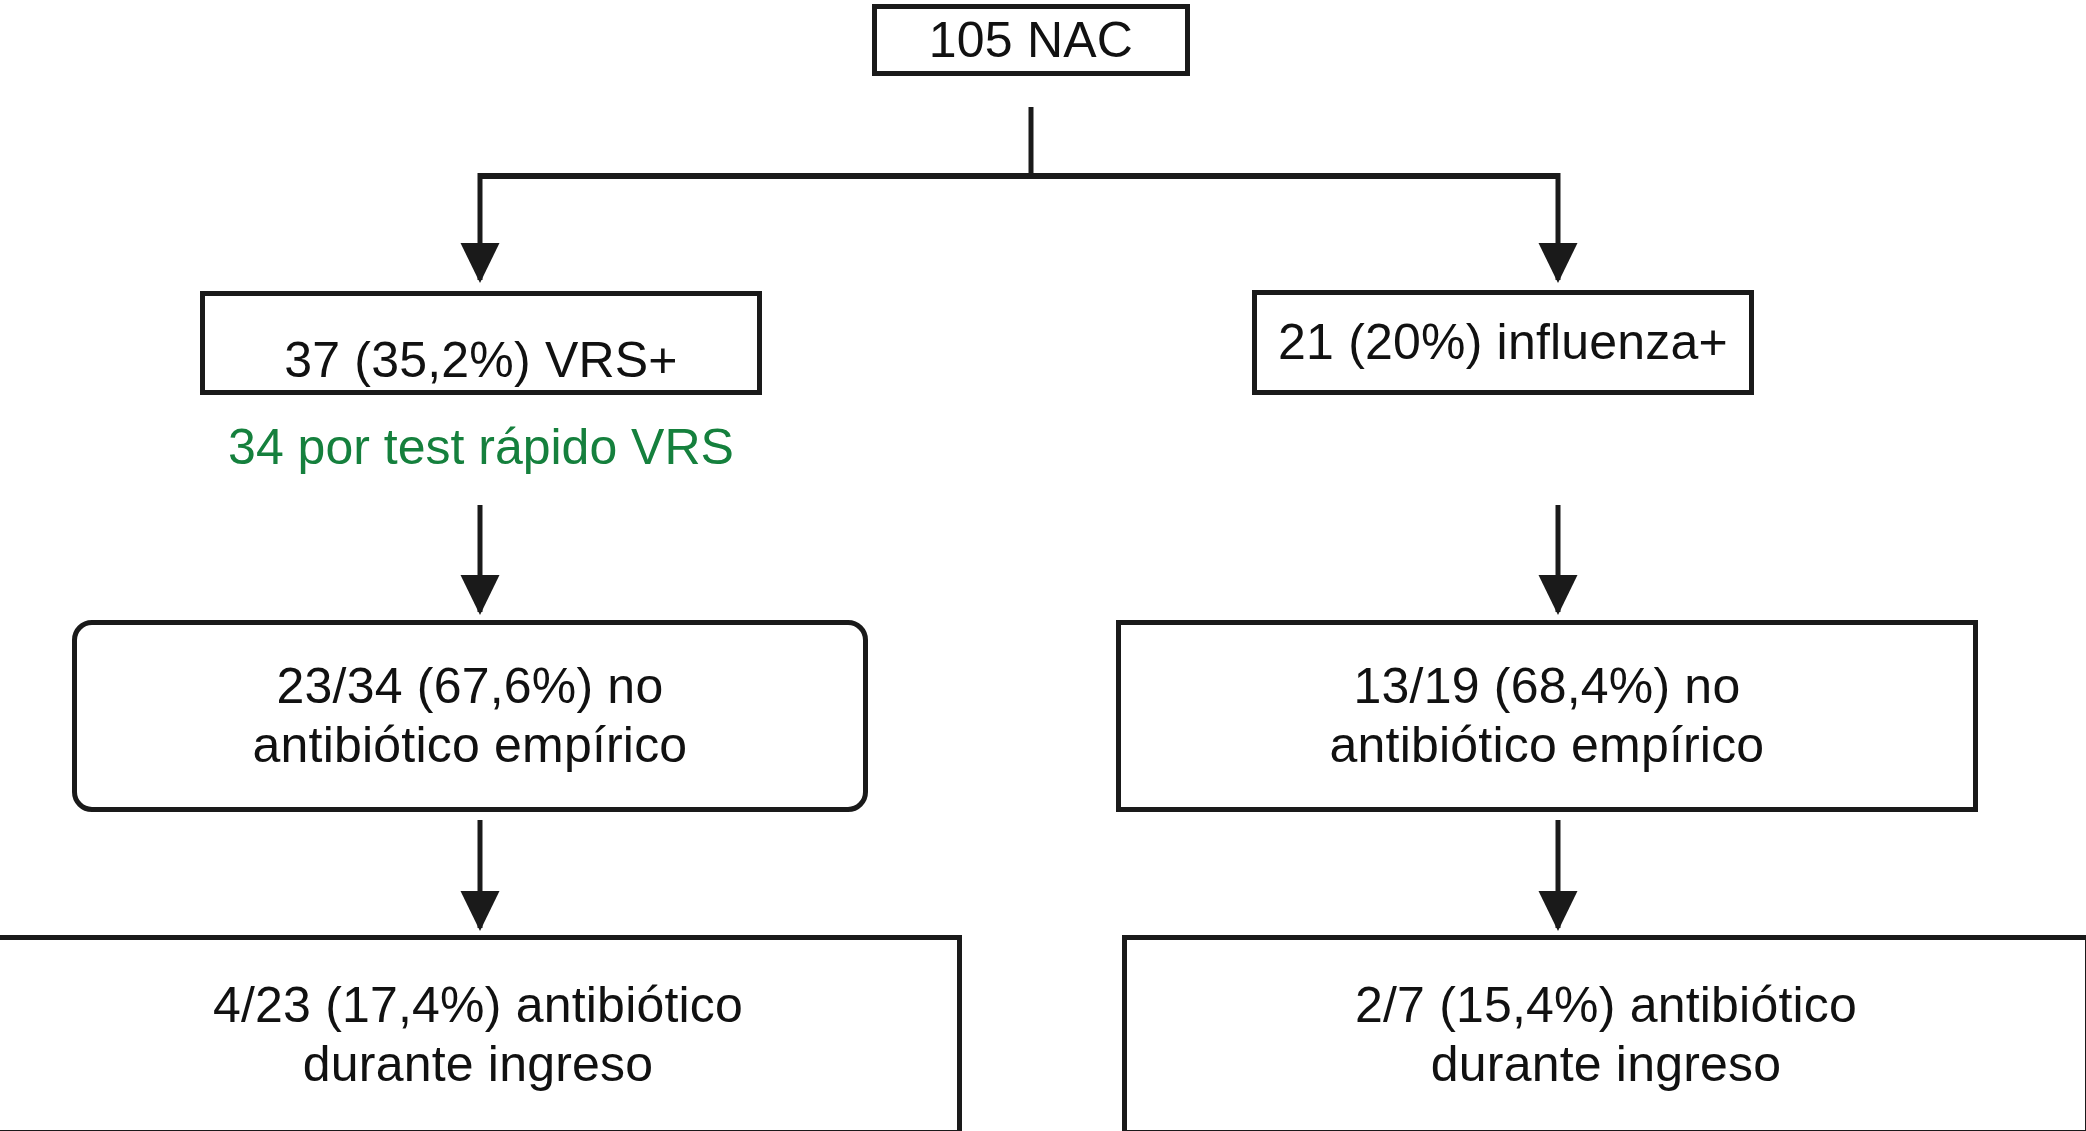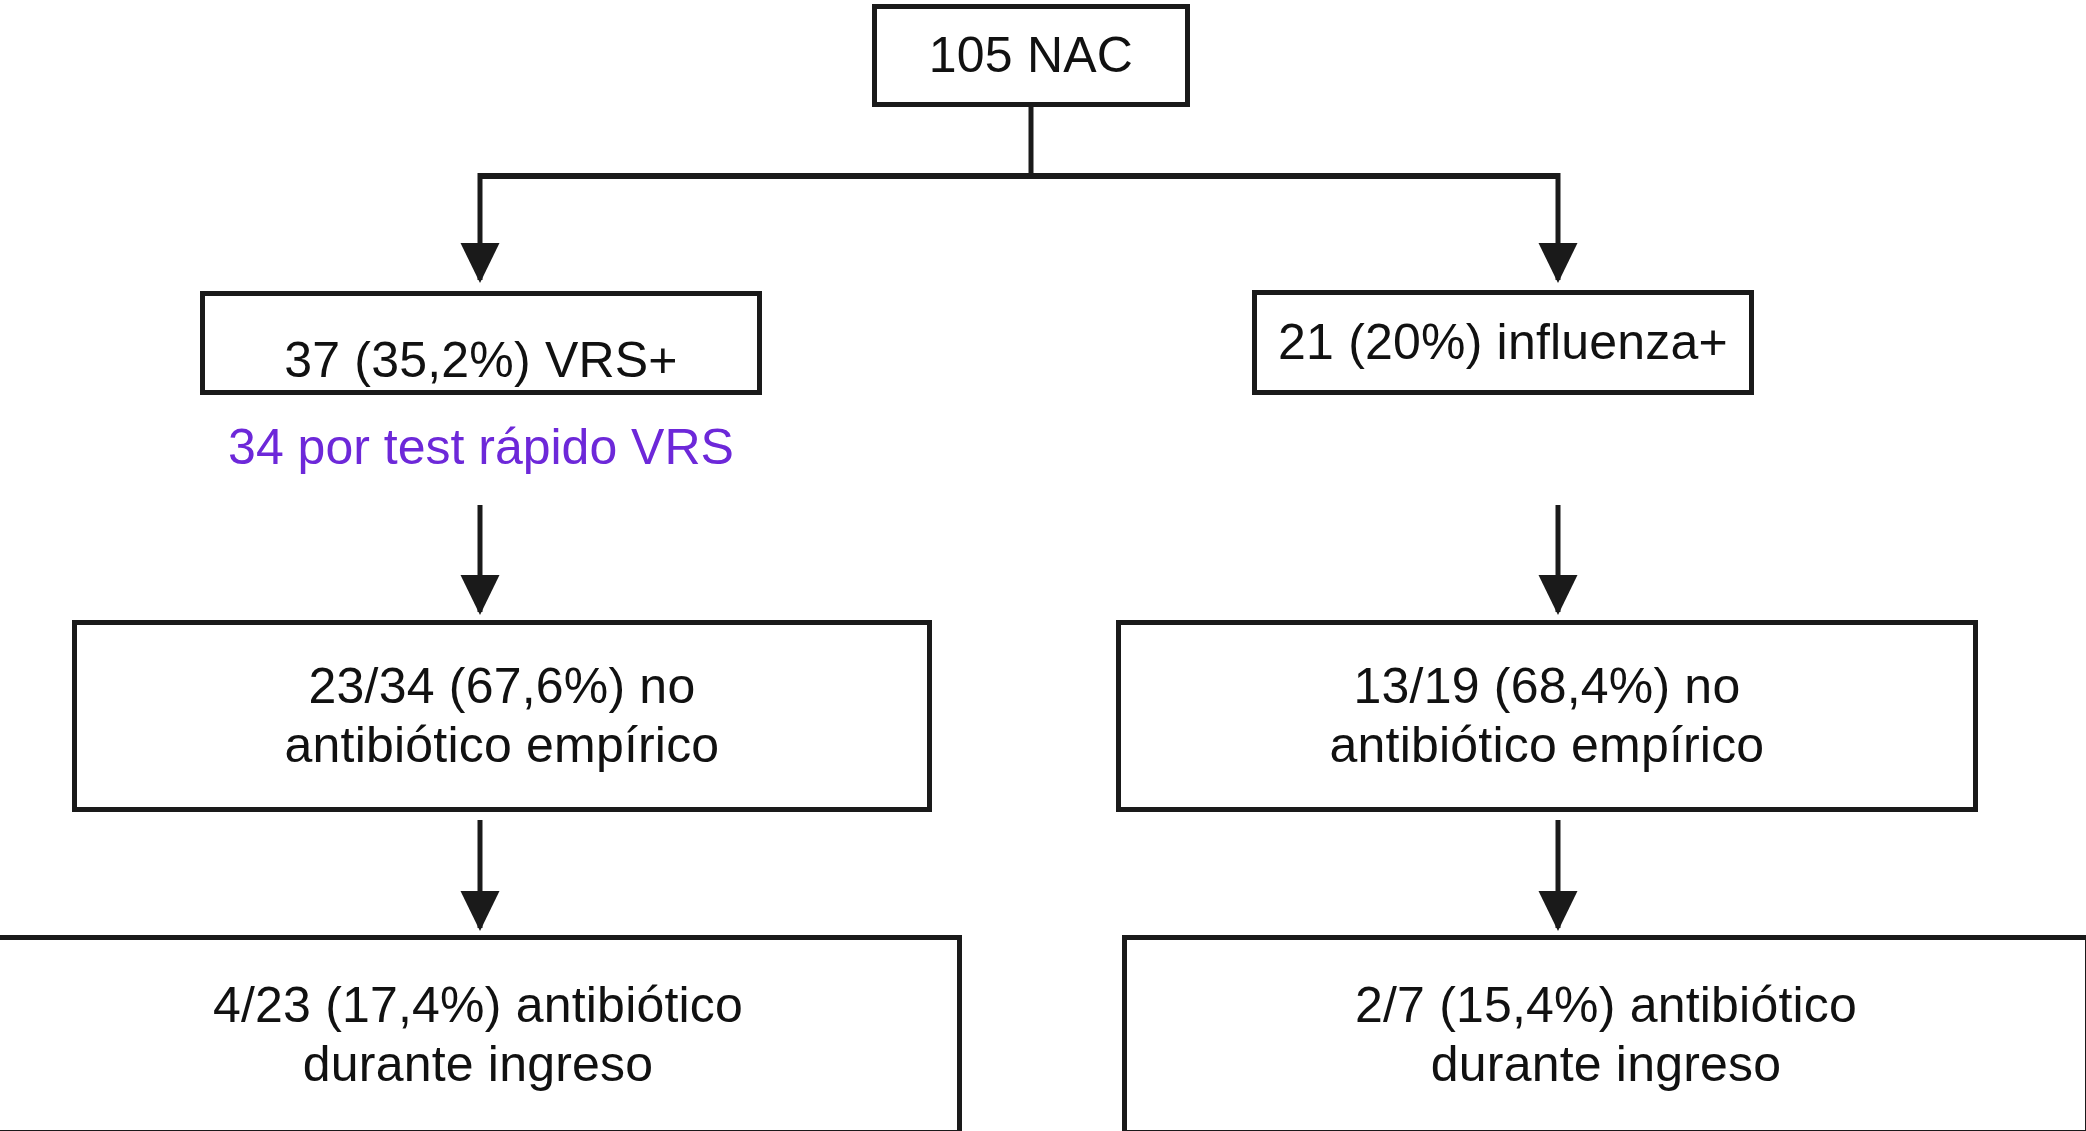--- a/index.html
+++ b/index.html
@@ -37,21 +37,21 @@
     color: #111111;
     font-size: 50px;
     line-height: 1.18;
     font-weight: 400;
     letter-spacing: 0.2px;
     white-space: pre-line;
     padding: 0 10px;
   }
   .caption-text {
     position: absolute;
-    color: #6d28d9;
+    color: #15803d;
     font-size: 50px;
     line-height: 1.1;
     text-align: center;
     white-space: nowrap;
   }
 </style>
 </head>
 <body>
 
 <div id="canvas">
@@ -73,33 +73,33 @@
 
     <line x1="480" y1="505" x2="480" y2="612" stroke="#1a1a1a" stroke-width="5" marker-end="url(#arrowhead)"></line>
 
     <line x1="1558" y1="505" x2="1558" y2="612" stroke="#1a1a1a" stroke-width="5" marker-end="url(#arrowhead)"></line>
 
     <line x1="480" y1="820" x2="480" y2="928" stroke="#1a1a1a" stroke-width="5" marker-end="url(#arrowhead)"></line>
 
     <line x1="1558" y1="820" x2="1558" y2="928" stroke="#1a1a1a" stroke-width="5" marker-end="url(#arrowhead)"></line>
   </svg>
 
-  <div class="node-box" style="left:872px; top:4px; width:318px; height:103px;">
+  <div class="node-box" style="left:872px; top:4px; width:318px; height:72px;">
     <span class="node-text">105 NAC</span>
   </div>
 
   <div class="node-box" style="left:200px; top:291px; width:562px; height:104px;align-items:flex-end;">
     <span class="node-text">37 (35,2%) VRS+</span>
   </div>
 
   <div class="caption-text" style="left:110px; top:420px; width:742px;">
     <span>34 por test rápido VRS</span>
   </div>
 
-  <div class="node-box" style="left:72px; top:620px; width:860px; height:192px;">
+  <div class="node-box" style="left:72px; top:620px; width:796px; height:192px;border-radius:20px;">
     <span class="node-text">23/34 (67,6%) no
 antibiótico empírico</span>
   </div>
 
   <div class="node-box" style="left:-6px; top:935px; width:968px; height:200px;">
     <span class="node-text">4/23 (17,4%) antibiótico
 durante ingreso</span>
   </div>
 
   <div class="node-box" style="left:1252px; top:290px; width:502px; height:105px;">

